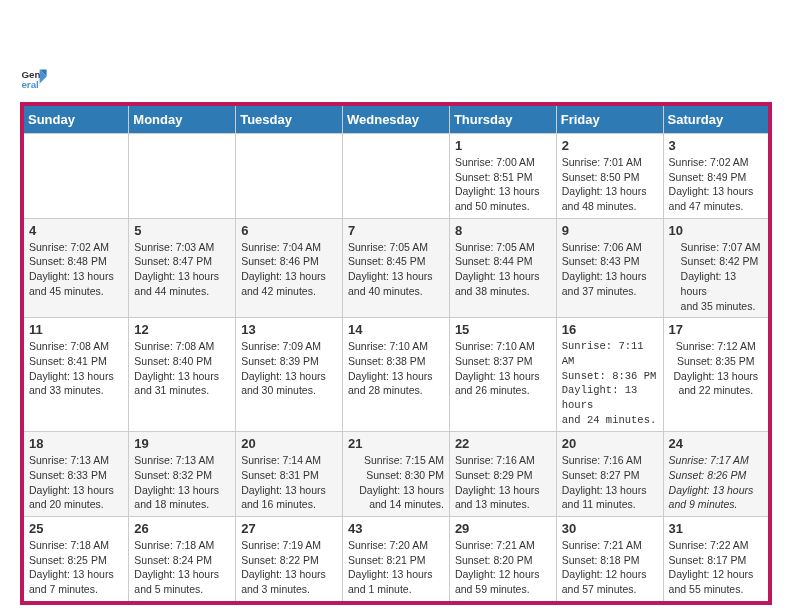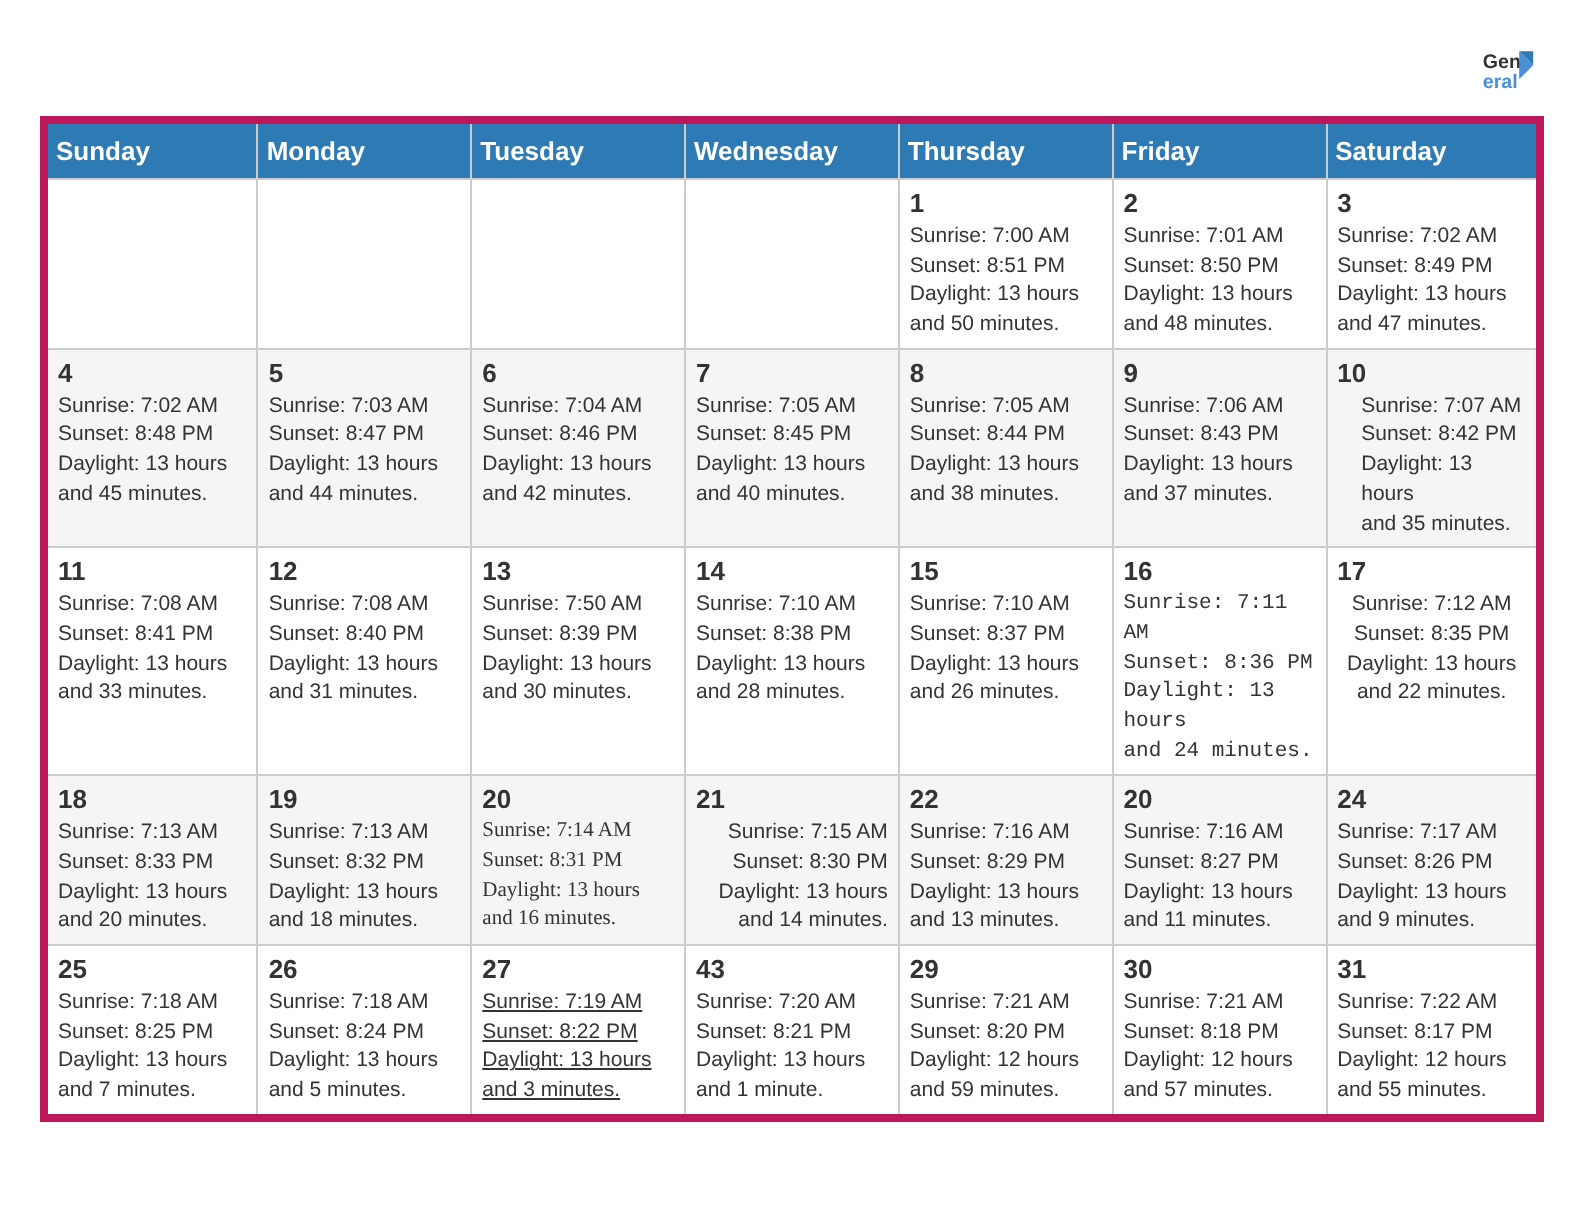--- a/index.html
+++ b/index.html
@@ -5,23 +5,24 @@
     * { box-sizing: border-box; margin: 0; padding: 0; }
     body {
       font-family: Arial, sans-serif;
       background: #fff;
       width: 792px;
       min-height: 612px;
       padding: 20px;
     }
     .header-section {
       display: flex;
-      justify-content: flex-end;
+      justify-content: flex-start;
       align-items: flex-start;
       margin-bottom: 10px;
+      margin-top: 44px;
     }
     .logo {
       display: flex;
       align-items: center;
       gap: 4px;
     }
     .logo-icon {
       width: 28px;
       height: 28px;
     }
@@ -202,21 +203,21 @@
         </td>
         <td>
           <span class="day-number">12</span>
           <div class="day-info" style="white-space: pre-line;">Sunrise: 7:08 AM
 Sunset: 8:40 PM
 Daylight: 13 hours
 and 31 minutes.</div>
         </td>
         <td>
           <span class="day-number">13</span>
-          <div class="day-info" style="white-space: pre-line;">Sunrise: 7:50 AM
+          <div class="day-info" style="white-space: pre-line;">Sunrise: 7:09 AM
 Sunset: 8:39 PM
 Daylight: 13 hours
 and 30 minutes.</div>
         </td>
         <td>
           <span class="day-number">14</span>
           <div class="day-info" style="white-space: pre-line;">Sunrise: 7:10 AM
 Sunset: 8:38 PM
 Daylight: 13 hours
 and 28 minutes.</div>
@@ -253,21 +254,21 @@
         </td>
         <td>
           <span class="day-number">19</span>
           <div class="day-info" style="white-space: pre-line;">Sunrise: 7:13 AM
 Sunset: 8:32 PM
 Daylight: 13 hours
 and 18 minutes.</div>
         </td>
         <td>
           <span class="day-number">20</span>
-          <div class="day-info" style="white-space: pre-line; font-family: Liberation Serif, serif;">Sunrise: 7:14 AM
+          <div class="day-info" style="white-space: pre-line;">Sunrise: 7:14 AM
 Sunset: 8:31 PM
 Daylight: 13 hours
 and 16 minutes.</div>
         </td>
         <td>
           <span class="day-number">21</span>
           <div class="day-info" style="white-space: pre-line; text-align: right;">Sunrise: 7:15 AM
 Sunset: 8:30 PM
 Daylight: 13 hours
 and 14 minutes.</div>
@@ -281,21 +282,21 @@
         </td>
         <td>
           <span class="day-number">20</span>
           <div class="day-info" style="white-space: pre-line;">Sunrise: 7:16 AM
 Sunset: 8:27 PM
 Daylight: 13 hours
 and 11 minutes.</div>
         </td>
         <td>
           <span class="day-number">24</span>
-          <div class="day-info" style="white-space: pre-line;">Sunrise: 7:17 AM
+          <div class="day-info" style="white-space: pre-line; font-style: italic;">Sunrise: 7:17 AM
 Sunset: 8:26 PM
 Daylight: 13 hours
 and 9 minutes.</div>
         </td>
       </tr>
       <tr>
         <td>
           <span class="day-number">25</span>
           <div class="day-info" style="white-space: pre-line;">Sunrise: 7:18 AM
 Sunset: 8:25 PM
@@ -304,21 +305,21 @@
         </td>
         <td>
           <span class="day-number">26</span>
           <div class="day-info" style="white-space: pre-line;">Sunrise: 7:18 AM
 Sunset: 8:24 PM
 Daylight: 13 hours
 and 5 minutes.</div>
         </td>
         <td>
           <span class="day-number">27</span>
-          <div class="day-info" style="white-space: pre-line; text-decoration: underline;">Sunrise: 7:19 AM
+          <div class="day-info" style="white-space: pre-line;">Sunrise: 7:19 AM
 Sunset: 8:22 PM
 Daylight: 13 hours
 and 3 minutes.</div>
         </td>
         <td>
           <span class="day-number">43</span>
           <div class="day-info" style="white-space: pre-line;">Sunrise: 7:20 AM
 Sunset: 8:21 PM
 Daylight: 13 hours
 and 1 minute.</div>

